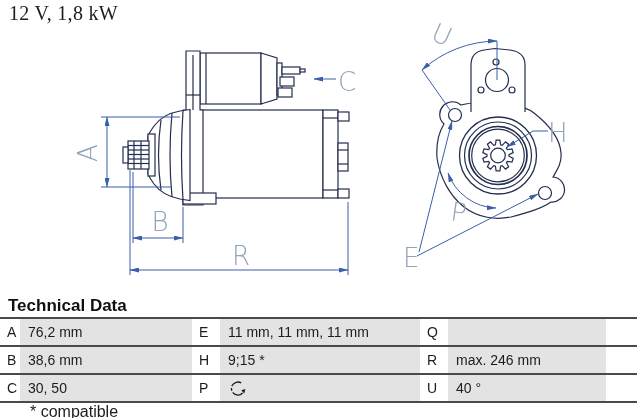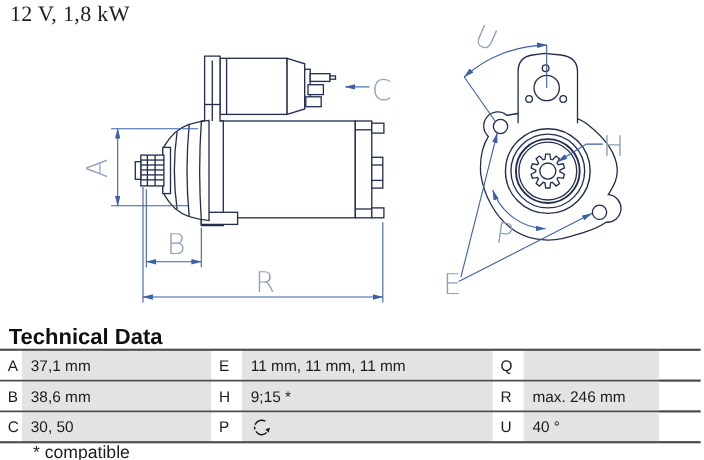--- a/index.html
+++ b/index.html
@@ -5,30 +5,30 @@
   html,body{margin:0;padding:0}
   body{
     width:640px;height:418px;background:#ffffff;position:relative;overflow:hidden;
     font-family:"Liberation Sans",sans-serif;
   }
   .title{
     position:absolute;left:9px;top:2px;font-size:20px;color:#1e1e1e;letter-spacing:.3px;font-family:Liberation Serif, serif;
   }
   #drawing{position:absolute;left:0;top:0}
   .tech-heading{
-    position:absolute;left:8px;top:296px;font-size:20px;font-weight:bold;color:#101010;
+    position:absolute;left:8px;top:296px;font-size:17px;font-weight:bold;color:#101010;
   }
   .tech-table{
     position:absolute;left:0;top:317px;width:637px;border-top:2px solid #4a4a4a;
   }
   .trow{display:flex;height:28px;box-sizing:border-box;border-bottom:2px solid #4a4a4a}
   .cell{display:flex;align-items:center;box-sizing:border-box;font-size:14px;color:#1c1c1c;height:100%}
   .key{background:#ffffff;padding-left:7px}
   .val{background:#e3e3e3;padding-left:8px}
-  .k1{width:20px}.v1{width:172px}.k2{width:28px}.v2{width:228px}.k3{width:28px}.v3{width:123px}
+  .k1{width:20px}.v1{width:172px}.k2{width:28px}.v2{width:200px}.k3{width:28px}.v3{width:158px}
   .footnote{
     position:absolute;left:30px;top:403px;font-size:16px;color:#1c1c1c;
   }
   .dimtext{
     font-family:"DejaVu Sans",sans-serif;font-size:26px;fill:#93a2bb;font-weight:200;
   }
   .rot-icon{display:block}
 </style>
 </head>
 <body>
@@ -169,21 +169,21 @@
     <text class="dimtext" x="451" y="221" transform="rotate(8,458,212)">P</text>
     <text class="dimtext" x="403" y="267">E</text>
   </g>
 </svg>
 
 <div class="tech-heading">Technical Data</div>
 
 <div class="tech-table">
   <div class="trow">
     <div class="cell key k1">A</div>
-    <div class="cell val v1">37,1 mm</div>
+    <div class="cell val v1">76,2 mm</div>
     <div class="cell key k2">E</div>
     <div class="cell val v2">11 mm, 11 mm, 11 mm</div>
     <div class="cell key k3">Q</div>
     <div class="cell val v3"></div>
   </div>
   <div class="trow">
     <div class="cell key k1">B</div>
     <div class="cell val v1">38,6 mm</div>
     <div class="cell key k2">H</div>
     <div class="cell val v2">9;15 *</div>

